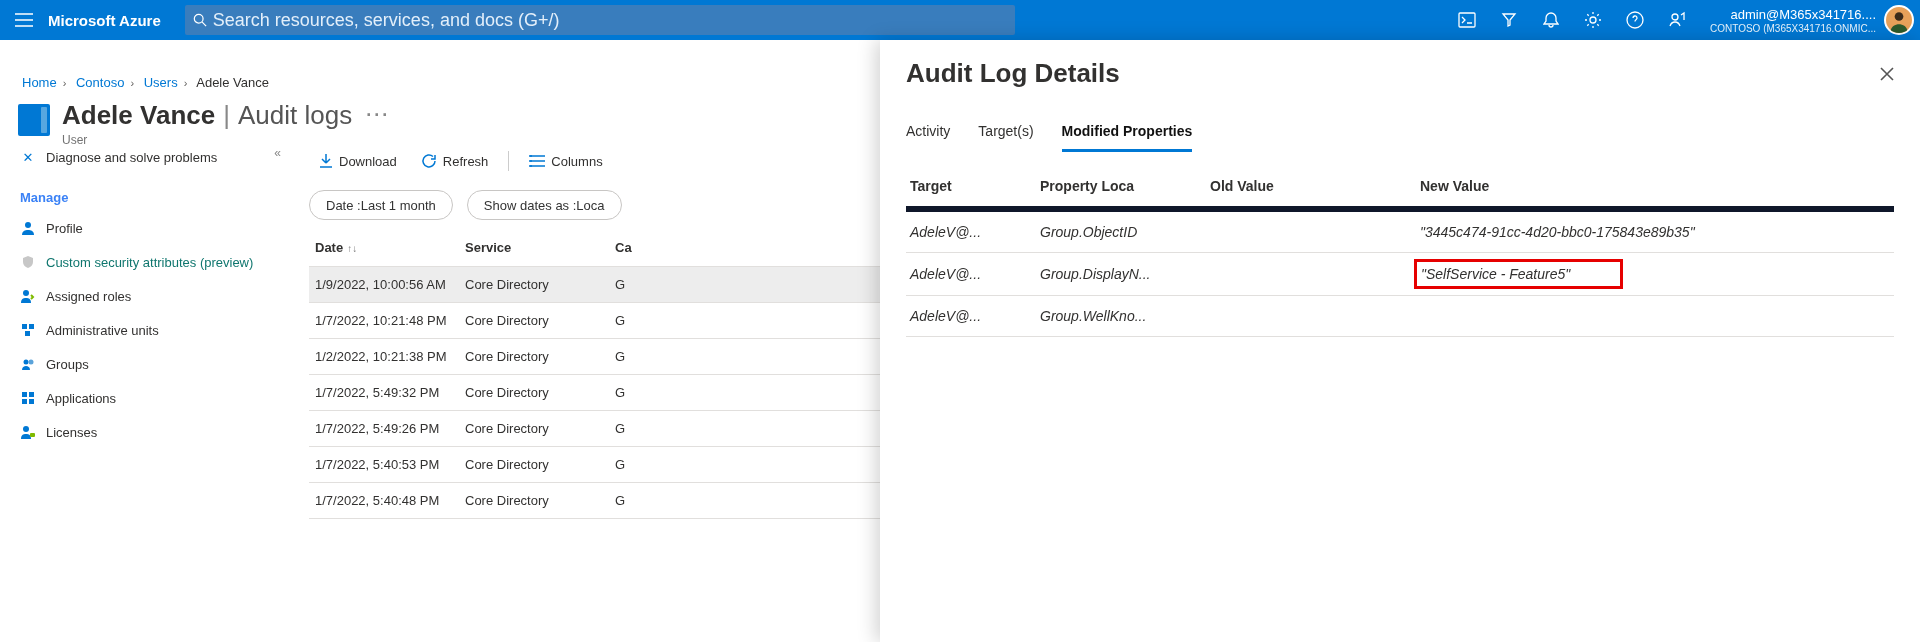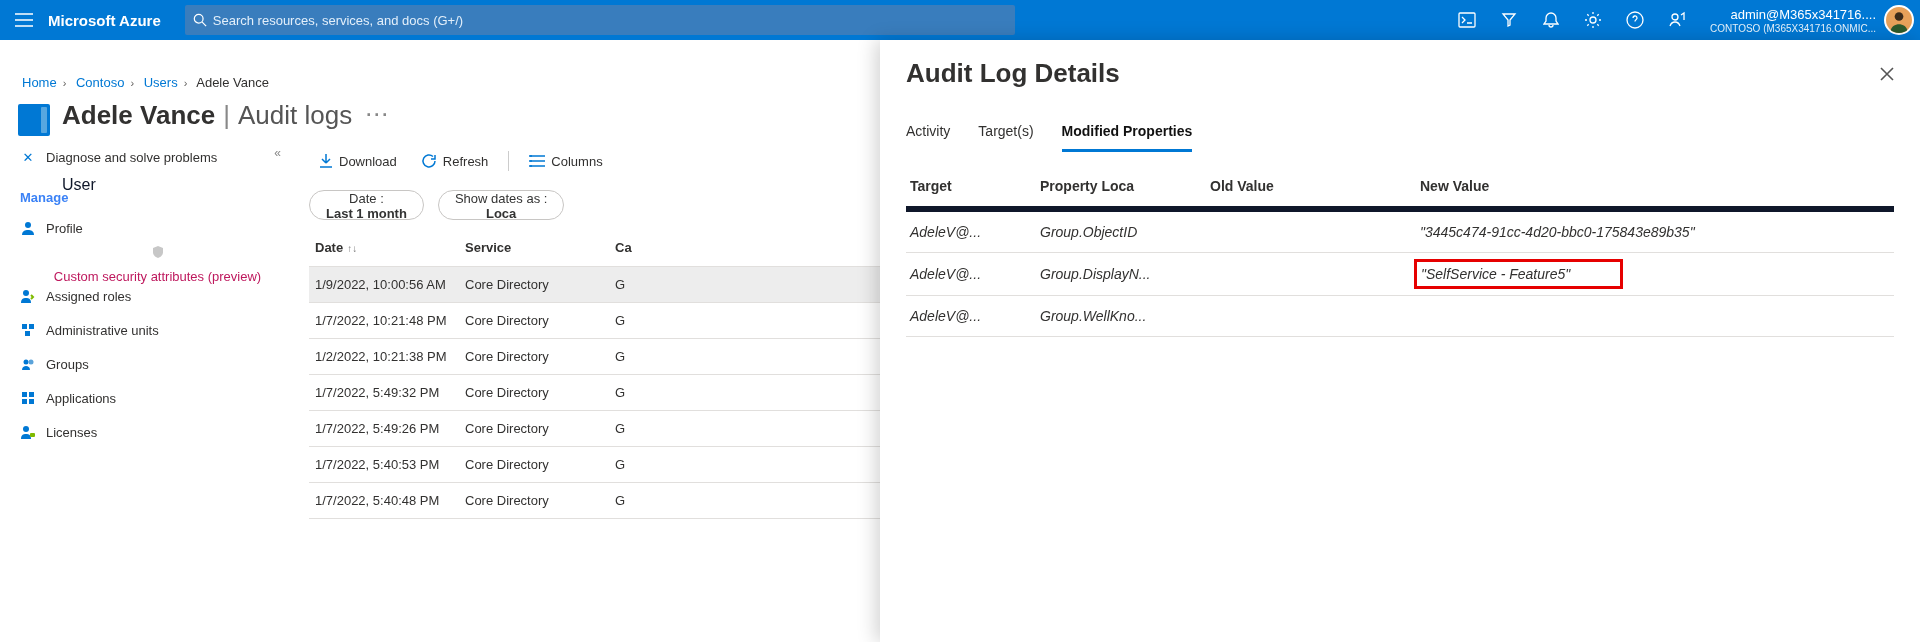--- a/index.html
+++ b/index.html
@@ -4,21 +4,21 @@
 <style>
   * { box-sizing: border-box; margin: 0; padding: 0; font-family: "Segoe UI", "Segoe UI Web", Arial, sans-serif; }
   body { width: 1920px; height: 642px; overflow: hidden; background: #fff; color: #323130; }
 
   
   .topbar { height: 40px; background: #0078d4; display: flex; align-items: center; color: #fff; }
   .hamburger { width: 48px; display:flex; align-items:center; justify-content:center; height:40px; }
   .brand { font-weight:600; font-size:15px; padding-right: 24px; }
   .search-wrap { flex: 0 0 830px; }
   .search { display:flex; align-items:center; background:#397dbd; border-radius:2px; height:30px; padding:0 8px; color:#fff; width: 830px;}
-  .search input { background:transparent; border:none; outline:none; color:#ffffff; font-size:13px; flex:1; padding-left:6px;}
+  .search input { background:transparent; border:none; outline:none; color:#ffffff; font-size:18px; flex:1; padding-left:6px;}
   .search input::placeholder{ color:#e3effa; }
   .topbar-spacer{ flex:1; }
   .topbar-icons { display:flex; align-items:center; height:40px; }
   .topbar-icons .ticon{ width:42px; display:flex; align-items:center; justify-content:center; height:40px; color:#fff;}
   .account { display:flex; align-items:flex-end; padding: 0 6px 0 12px; font-size:12px; line-height:1.2;}
   .account .acc-lines{ text-align:right; padding-right:8px;}
   .account .acc-lines .l1{ font-size:13px;}
   .account .acc-lines .l2{ font-size:10px; opacity:.9;}
   .avatar { width:30px; height:30px; border-radius:50%; background:#e7a15a; border:2px solid #fff; display:flex; align-items:center; justify-content:center; overflow:hidden;}
 
@@ -29,40 +29,40 @@
   .crumbs .last{ color:#323130; }
 
   
   .title-row{ display:flex; align-items:flex-start; padding: 10px 0 4px 18px; }
   .title-icon{ width:32px; height:32px; background:#0078d4; border-radius:2px; margin-right:12px; position:relative; margin-top:4px;}
   .title-icon::after{ content:""; position:absolute; right:3px; top:3px; bottom:3px; width:6px; background:#57a7e0; border-radius:1px;}
   .title-text .t1{ font-size:26px; font-weight:600; display:flex; align-items:center;}
   .title-text .t1 .pipe{ font-weight:300; color:#888; padding:0 8px;}
   .title-text .t1 .sub{ font-weight:400; color:#555;}
   .title-text .t1 .dots{ color:#888; font-size:18px; padding-left:14px; letter-spacing:2px;}
-  .title-text .t2{ font-size:16px; color:#0f172a; padding-top:2px;margin-top:43px;}
+  .title-text .t2{ font-size:12px; color:#737373; padding-top:2px;}
 
   
   .main { display:flex; position:absolute; top:140px; bottom:0; left:0; right:0; }
   .sidebar{ width:295px; padding-left:18px; position:relative;}
   .collapse-chevron{ position:absolute; top:6px; right:14px; color:#888; font-size:12px;}
   .sb-item{ display:flex; align-items:center; height:34px; font-size:13px; color:#323130; gap:10px; padding-left:2px;}
   .sb-item .sbi{ width:16px; display:flex; justify-content:center;}
-  .sb-item.disabled{ color:#be185d;flex-direction:column; }
+  .sb-item.disabled{ color:#0f766e; }
   .sb-head{ font-size:13px; font-weight:600; padding:16px 0 6px 2px; color:#3b82f6;}
 
   .content{ flex:1; border-left:0; position:relative; padding-left:14px;}
   .toolbar{ display:flex; align-items:center; height:42px; gap:4px; color:#323130; font-size:13px; border-bottom:0;}
   .tool{ display:flex; align-items:center; gap:6px; padding:0 10px; height:32px;}
   .tool .ticon-s{ color:#0078d4;}
   .divider{ width:1px; height:20px; background:#ccc; margin:0 6px;}
 
   .pillbar{ display:flex; gap:14px; padding:8px 0 10px 0;}
-  .pill{ background:#fff; border:1px solid #c8c6c4; border-radius:16px; height:30px; display:flex; align-items:center; padding:0 16px; font-size:13px; color:#333;flex-direction:column;}
-  .pill b{ font-weight:700;}
+  .pill{ background:#fff; border:1px solid #c8c6c4; border-radius:16px; height:30px; display:flex; align-items:center; padding:0 16px; font-size:13px; color:#333;}
+  .pill b{ font-weight:400;}
 
   table.logs{ border-collapse:collapse; width:100%; font-size:13px;}
   table.logs th, table.logs td{ text-align:left; border-bottom:1px solid #e1dfdd; height:36px; padding-left:6px;}
   table.logs th{ font-weight:600; color:#323130; font-size:13px;}
   table.logs th .sort{ color:#777; font-size:10px; padding-left:4px;}
   tr.selected td{ background:#ededed;}
   .col-date{ width:150px;}
   .col-srv{ width:150px;}
 
   

